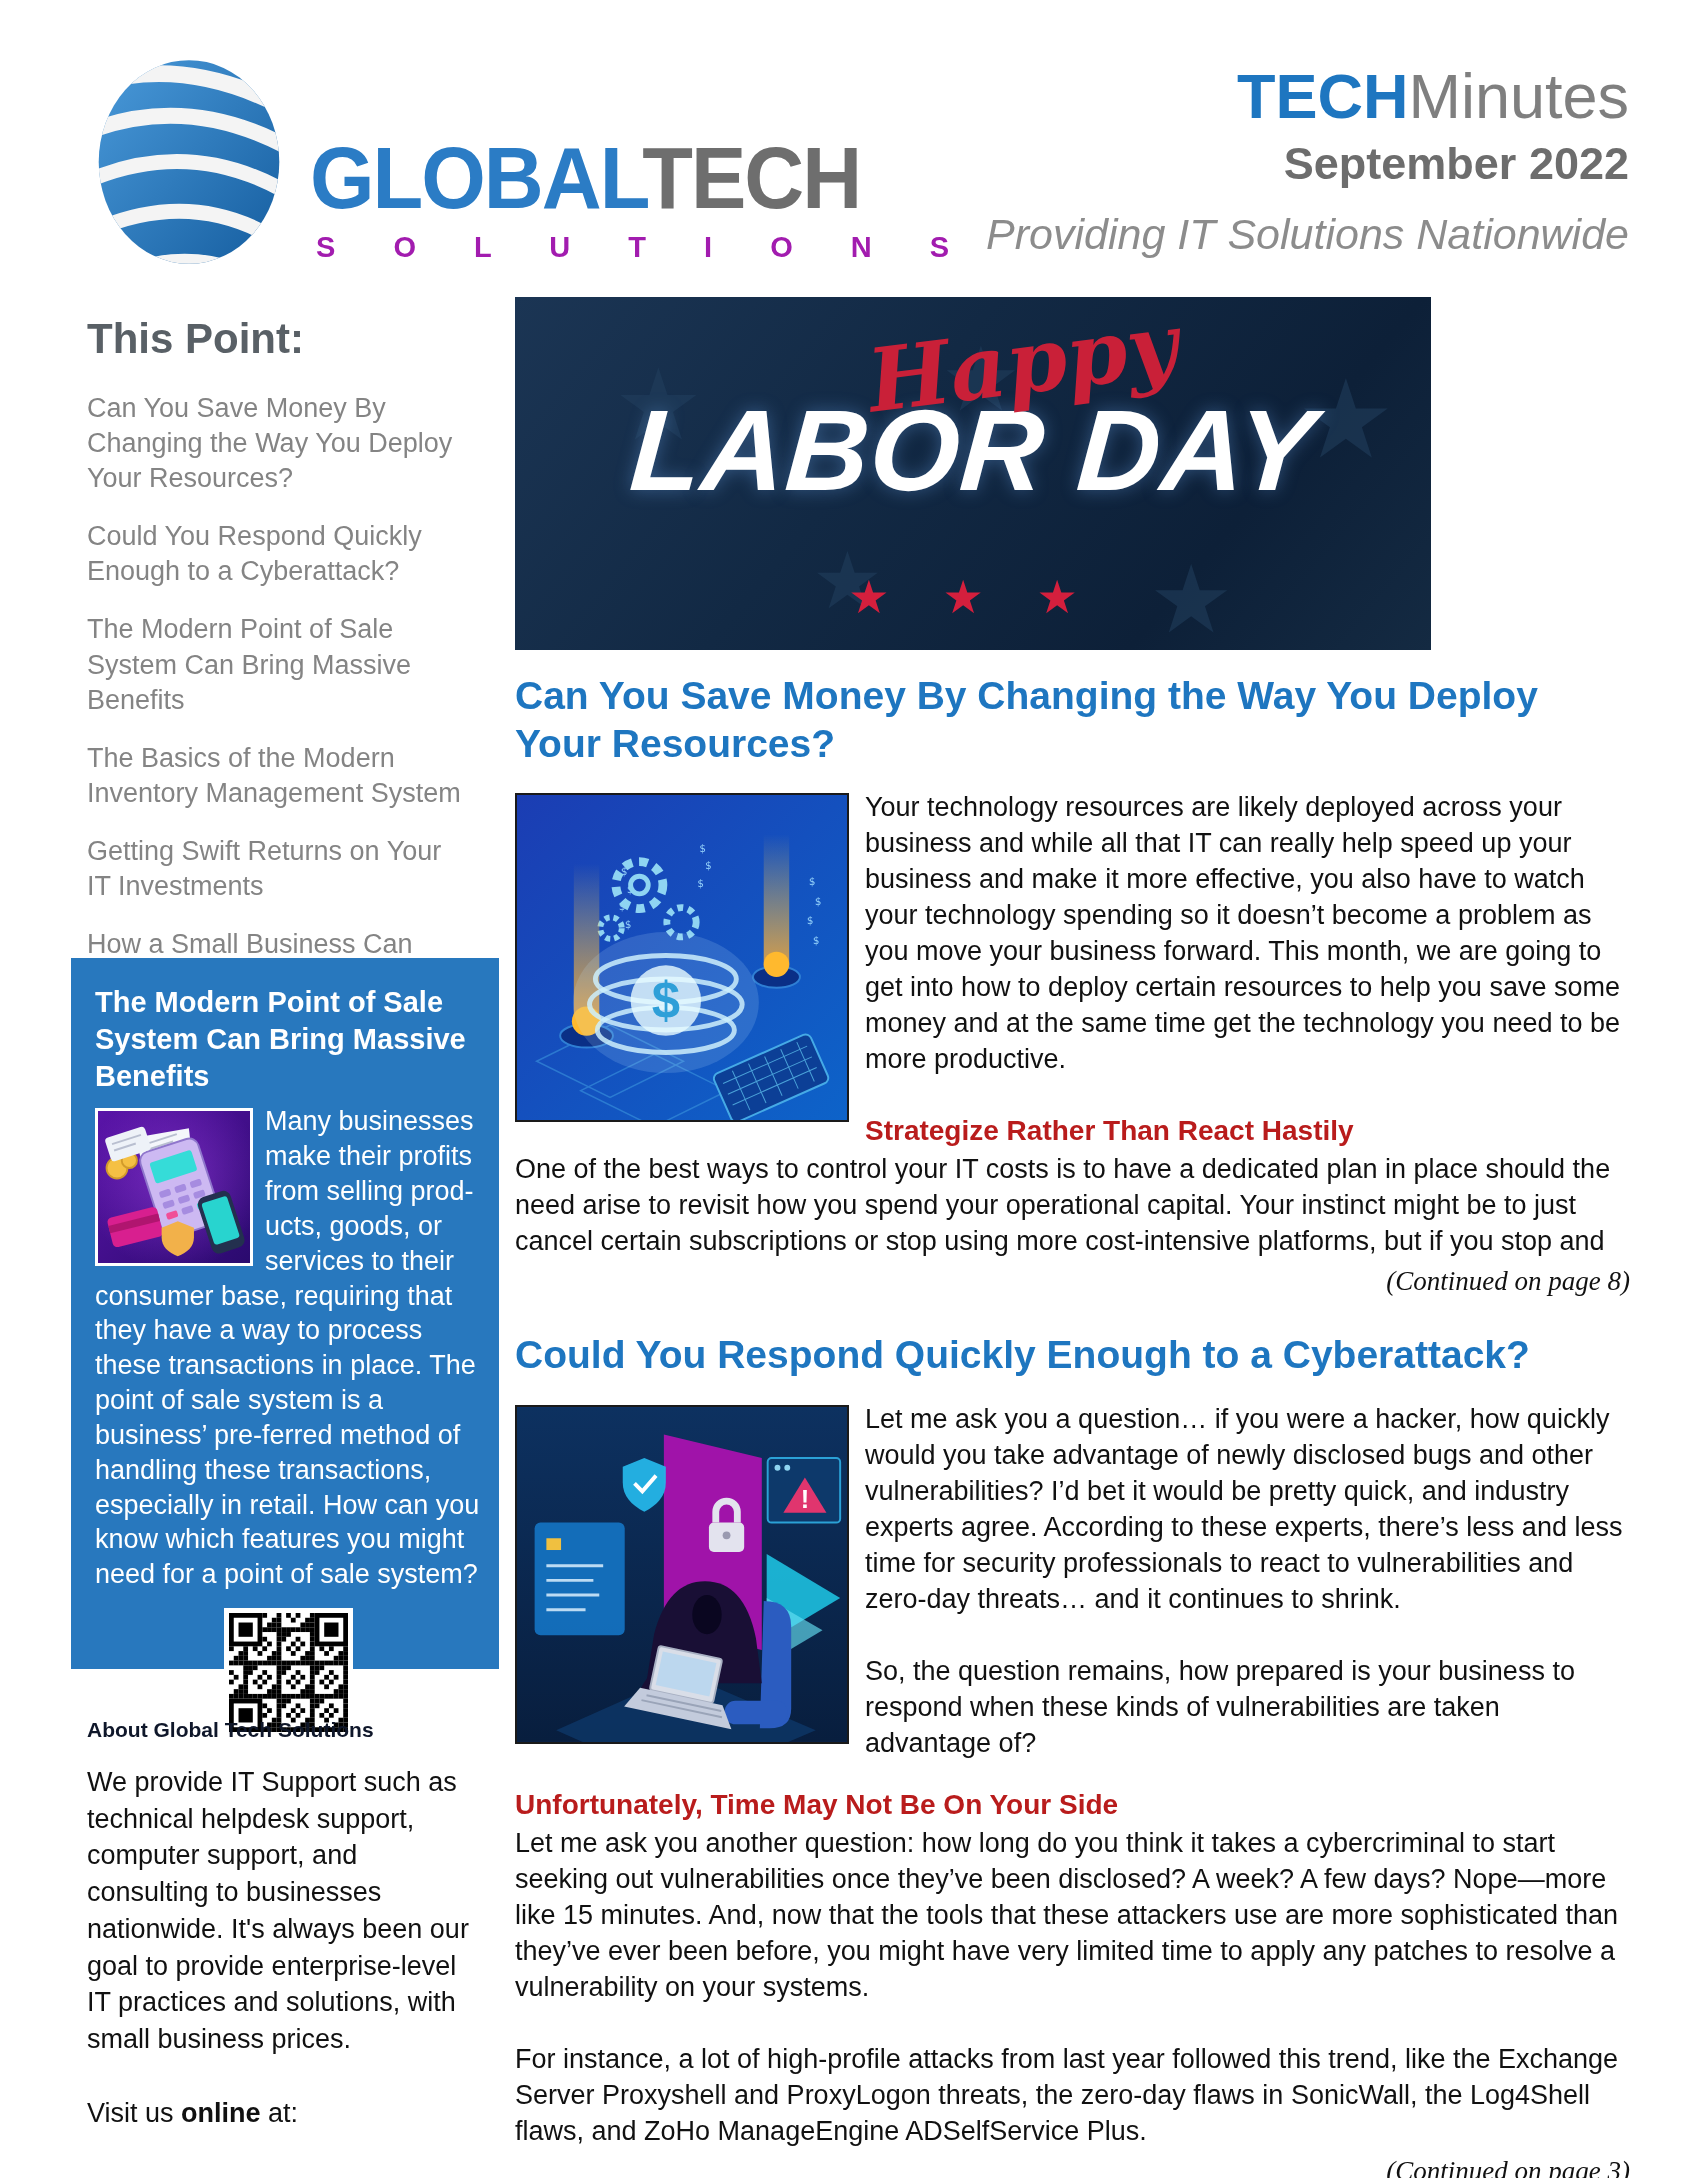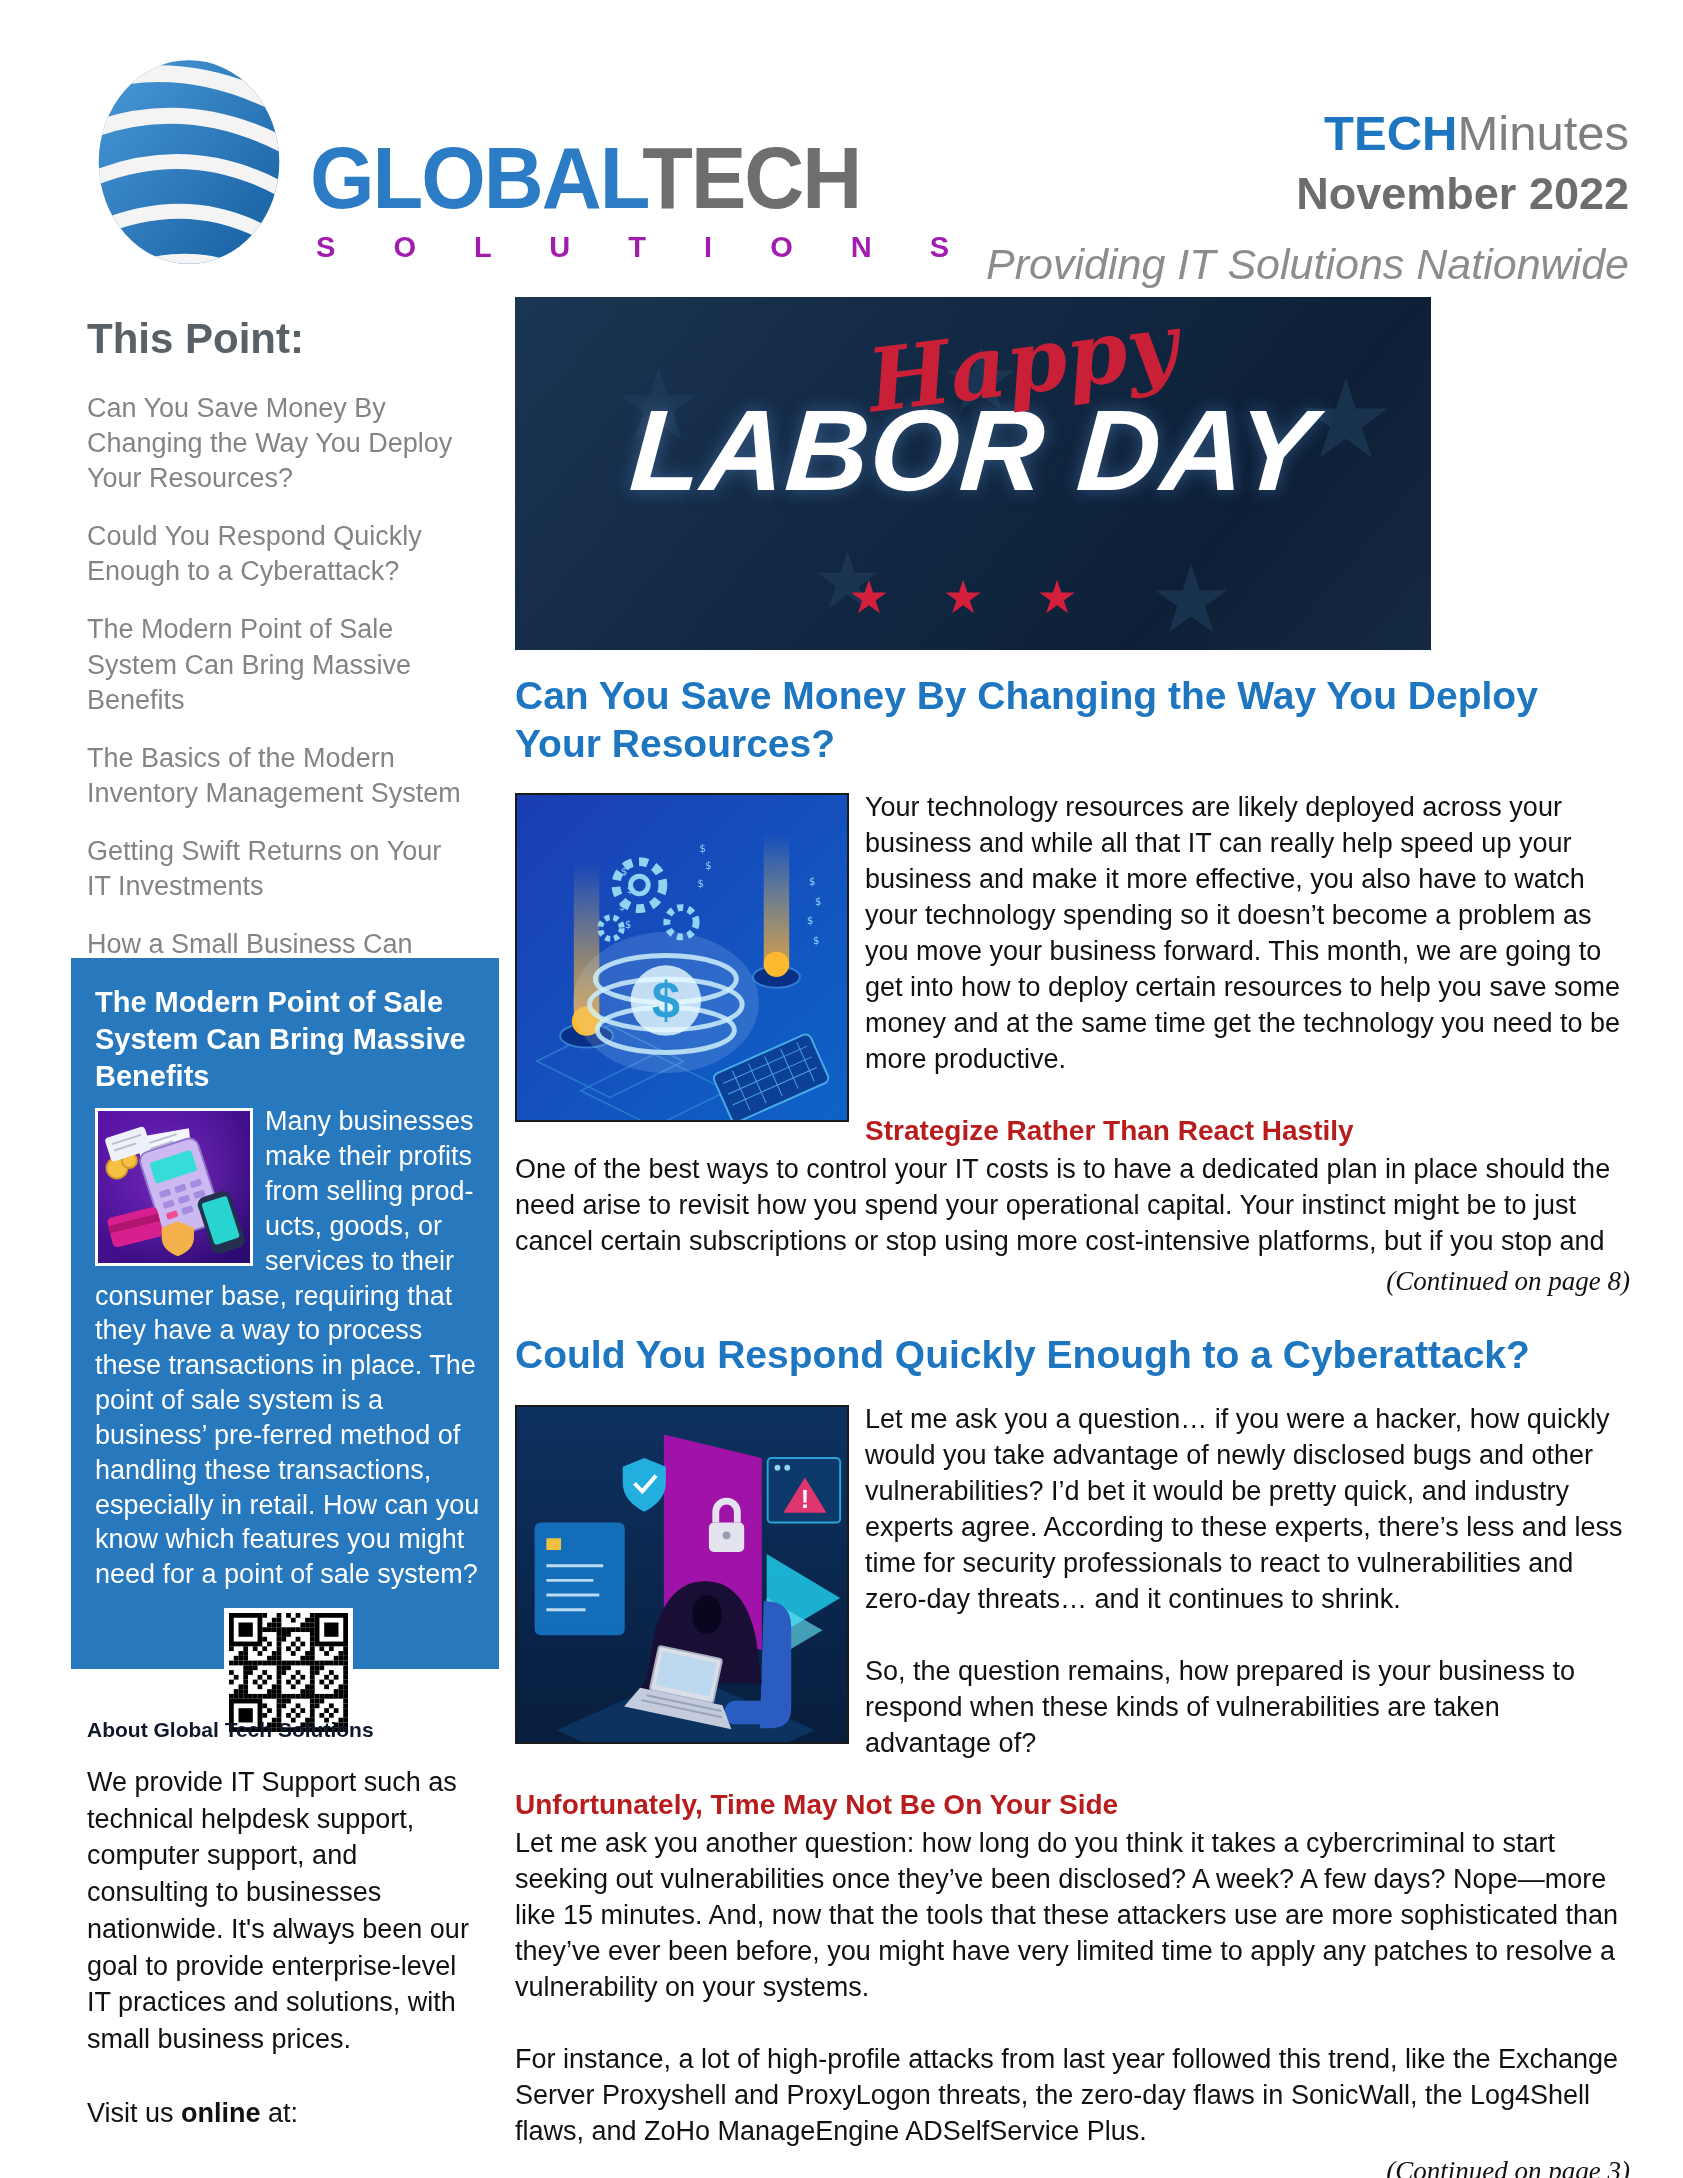--- a/index.html
+++ b/index.html
@@ -15,21 +15,21 @@
   .globe { width:210px; height:210px; flex:0 0 auto; }
   .wordmark { margin-left:16px; padding-top:77px; }
   .brand-line { font-size:83px; font-weight:bold; letter-spacing:-2px; line-height:1;
                 transform:scaleY(1.05); transform-origin:left top; white-space:nowrap; }
   .brand-global { color:#2b7cc5; }
   .brand-tech   { color:#6e6e6e; }
   .brand-sub { font-size:29px; font-weight:bold; color:#a21caf; letter-spacing:25px;
                margin-top:14px; margin-left:6px; white-space:nowrap; }
 
   .masthead { position:absolute; right:54px; top:65px; text-align:right; }
-  .masthead-title { font-size:49px; line-height:1; white-space:nowrap;margin-top:44px; }
+  .masthead-title { font-size:63px; line-height:1; white-space:nowrap; }
   .mh-tech { color:#1e76c0; font-weight:bold; }
   .mh-minutes { color:#7f7f7f; font-weight:normal; }
   .issue-date { font-size:45px; font-weight:bold; color:#6d6d6d; margin-top:10px; }
   .tagline { font-size:43px; font-style:italic; color:#8c8c8c; margin-top:20px; }
 
   
   .sidebar { position:absolute; left:87px; top:315px; width:384px; }
   .sidebar-heading { font-size:42px; font-weight:bold; color:#596066; margin-bottom:28px; }
   .sidebar-list { list-style:none; }
   .sidebar-list li { font-size:27px; color:#848484; line-height:1.3; margin-bottom:23px; }
@@ -111,21 +111,21 @@
       <span class="brand-global">GLOBAL</span><span class="brand-tech">TECH</span>
     </div>
     <div class="brand-sub">S O L U T I O N S</div>
   </div>
 </div>
 
 <div class="masthead">
   <div class="masthead-title">
     <span class="mh-tech">TECH</span><span class="mh-minutes">Minutes</span>
   </div>
-  <div class="issue-date">November 2022</div>
+  <div class="issue-date">September 2022</div>
   <div class="tagline">Providing IT Solutions Nationwide</div>
 </div>
 
 <aside class="sidebar">
   <div class="sidebar-heading">This Point:</div>
   <ul class="sidebar-list">
     <li>Can You Save Money By Changing the Way You Deploy Your Resources?</li>
     <li>Could You Respond Quickly Enough to a Cyberattack?</li>
     <li>The Modern Point of Sale System Can Bring Massive Benefits</li>
     <li>The Basics of the Modern Inventory Management System</li>

